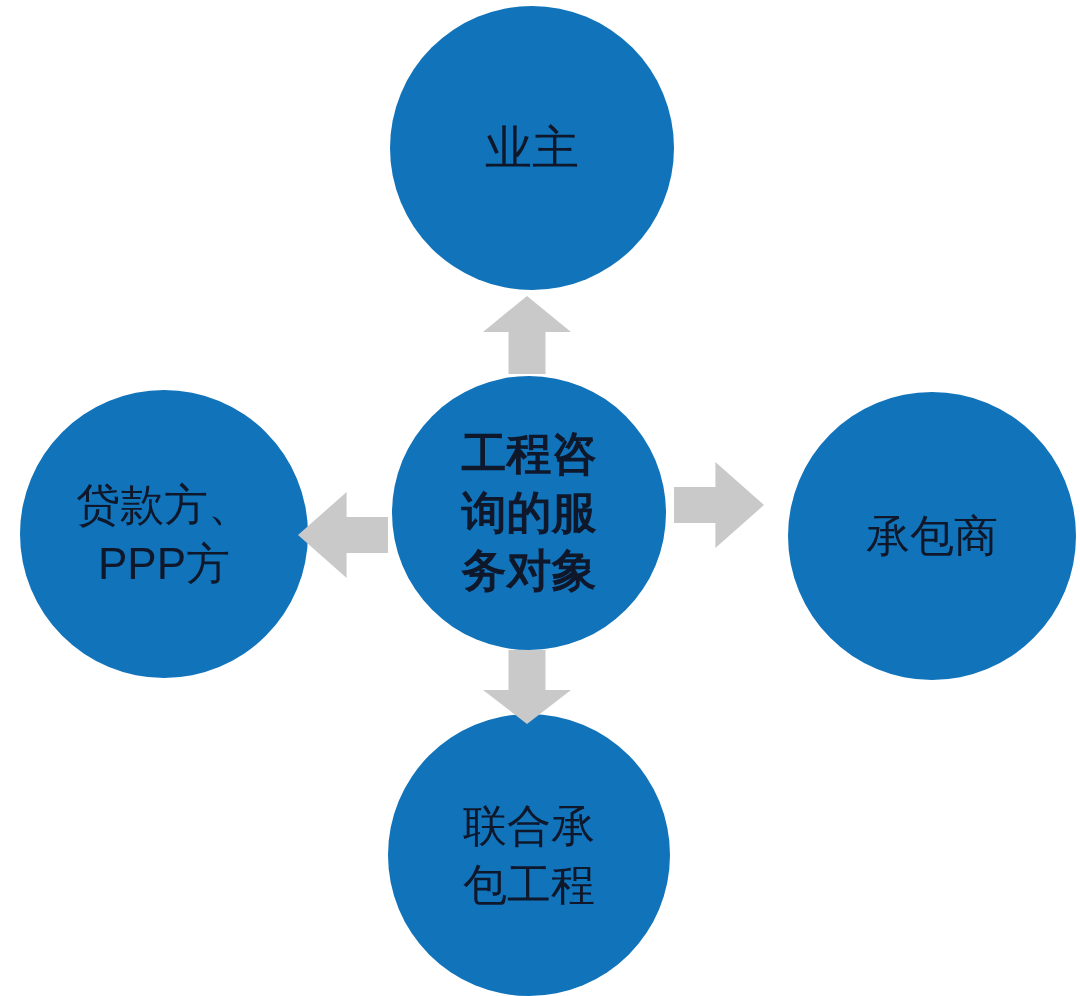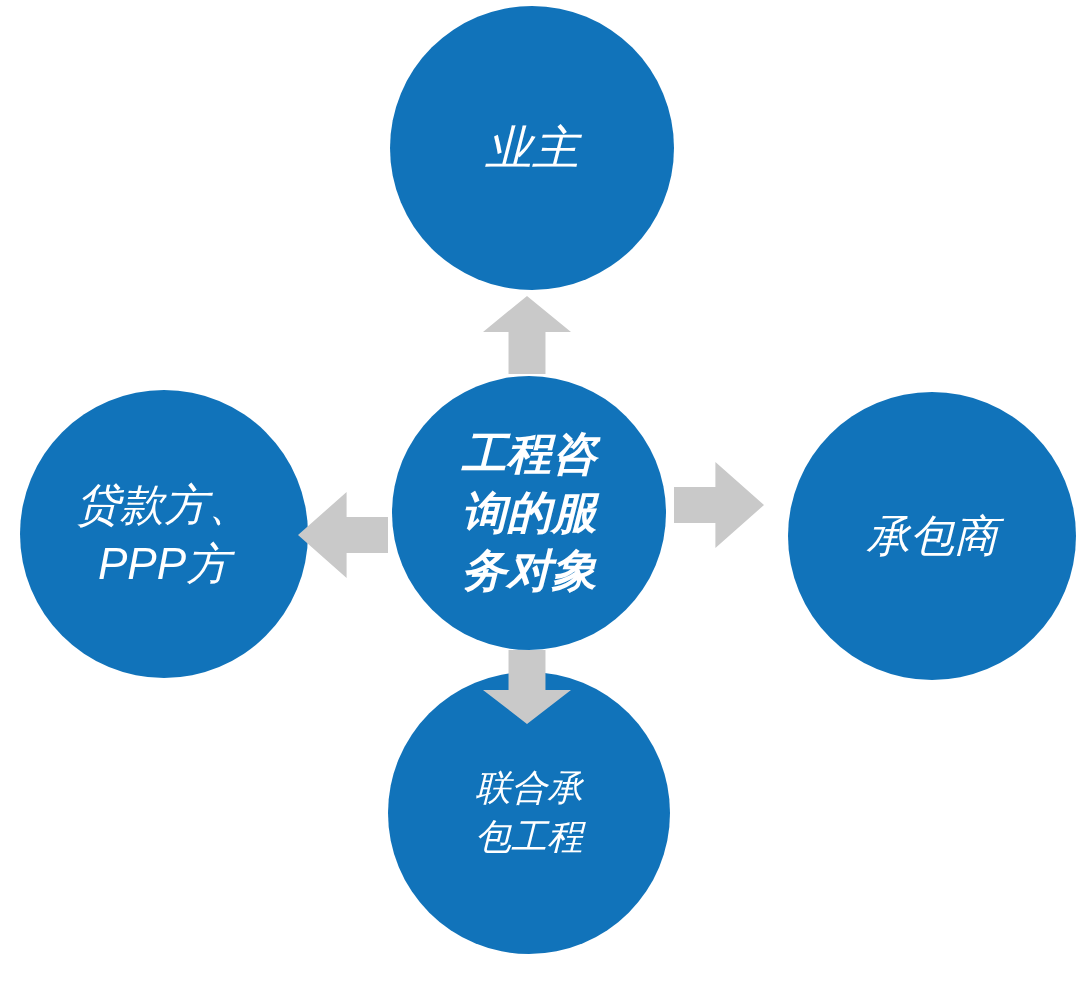--- a/index.html
+++ b/index.html
@@ -10,31 +10,30 @@
     background: #ffffff;
     overflow: hidden;
     font-family: "Liberation Sans", "DejaVu Sans", sans-serif;
   }
   .circle {
     position: absolute;
     border-radius: 50%;
     display: flex;
     align-items: center;
     justify-content: center;
-    color: #ffffff;
+    color: #0f172a;
     text-align: center;
     white-space: pre-line;
     user-select: none;
-    font-style: italic;
   }
   .node-top    { left: 390px; top: 6px;   width: 284px; height: 284px; font-size: 47px; }
   .node-center { left: 392px; top: 376px; width: 274px; height: 274px; font-size: 45px; font-weight: bold; line-height: 1.3; }
   .node-right  { left: 788px; top: 392px; width: 288px; height: 288px; font-size: 44px; }
   .node-left   { left: 20px;  top: 390px; width: 288px; height: 288px; font-size: 44px; line-height: 1.35; }
-  .node-bottom { left: 388px; top: 672px; width: 282px; height: 282px; font-size: 36px; line-height: 1.35; }
+  .node-bottom { left: 388px; top: 714px; width: 282px; height: 282px; font-size: 44px; line-height: 1.35; }
 
   .arrow { position: absolute; }
   .arrow-up {
     left: 483px; top: 296px; width: 88px; height: 78px;
     clip-path: polygon(50% 0, 100% 46%, 71% 46%, 71% 100%, 29% 100%, 29% 46%, 0 46%);
   }
   .arrow-down {
     left: 483px; top: 650px; width: 88px; height: 74px;
     clip-path: polygon(50% 100%, 100% 54%, 71% 54%, 71% 0, 29% 0, 29% 54%, 0 54%);
   }

